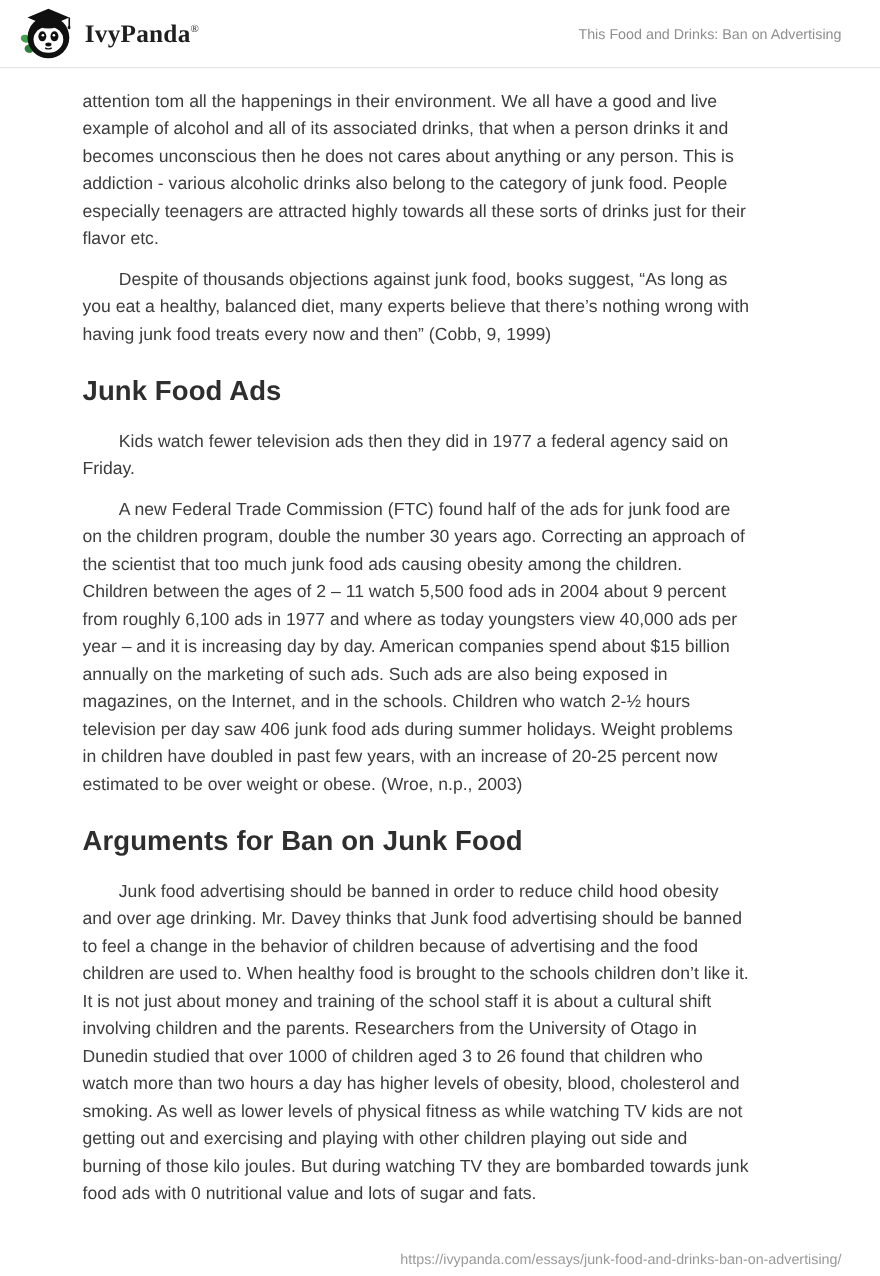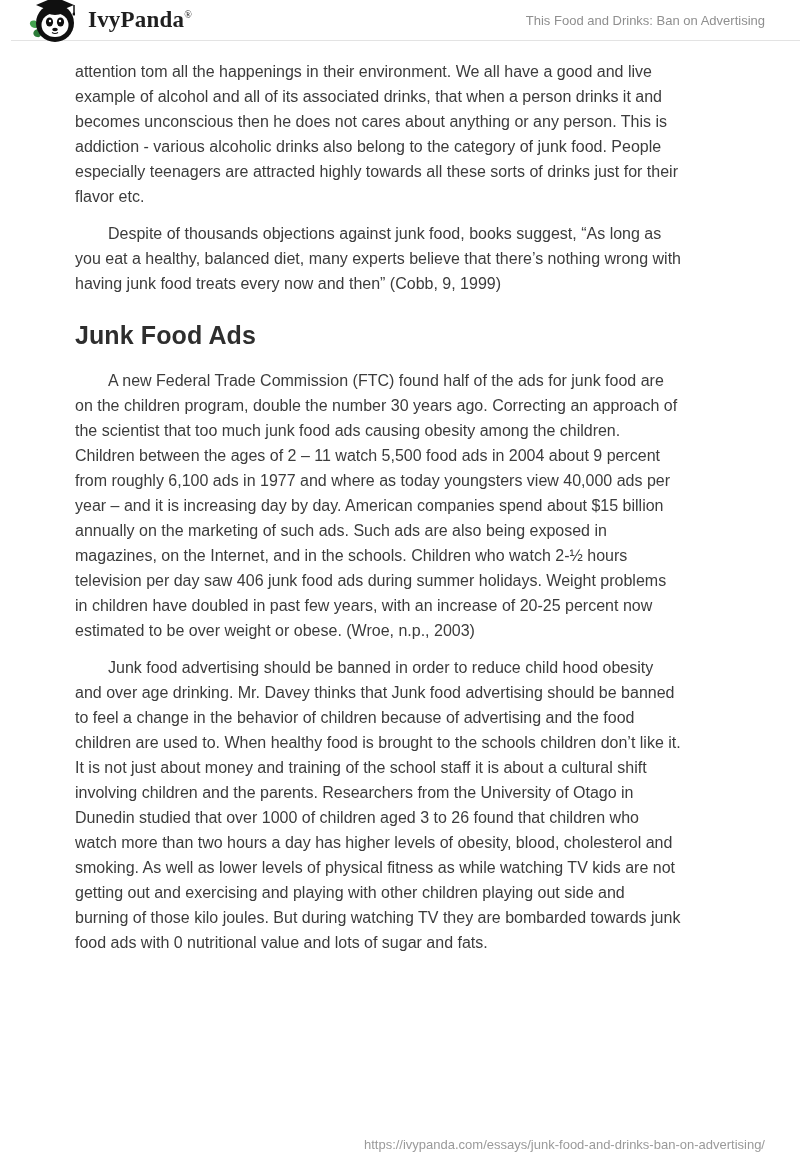--- a/index.html
+++ b/index.html
@@ -14,24 +14,23 @@
     position: relative;
     width: 800px;
     height: 1160px;
     background: #ffffff;
     overflow: hidden;
   }
   .header {
     display: flex;
     align-items: center;
     justify-content: space-between;
-    height: 41px;
+    height: 62px;
     padding: 6px 35px 6px 18px;
     border-bottom: 1px solid #e3e3e3;
-    margin-left: 11px;
   }
   .brand {
     display: flex;
     align-items: center;
     gap: 13px;
   }
   .logo { display: inline-flex; line-height: 0; }
   .brand-name {
     font-family: "Liberation Serif", "DejaVu Serif", serif;
     font-weight: bold;
@@ -98,22 +97,24 @@
       <span class="brand-name"><span>IvyPanda</span><sup>®</sup></span>
     </div>
     <div class="doc-title">This Food and Drinks: Ban on Advertising</div>
   </header>
 
   <main class="content">
     <p>attention tom all the happenings in their environment. We all have a good and live example of alcohol and all of its associated drinks, that when a person drinks it and becomes unconscious then he does not cares about anything or any person. This is addiction - various alcoholic drinks also belong to the category of junk food. People especially teenagers are attracted highly towards all these sorts of drinks just for their flavor etc.</p>
     <p class="indent">Despite of thousands objections against junk food, books suggest, “As long as you eat a healthy, balanced diet, many experts believe that there’s nothing wrong with having junk food treats every now and then” (Cobb, 9, 1999)</p>
 
     <h2 class="section">Junk Food Ads</h2>
+    <p class="indent">Kids watch fewer television ads then they did in 1977 a federal agency said on Friday.</p>
     <p class="indent">A new Federal Trade Commission (FTC) found half of the ads for junk food are on the children program, double the number 30 years ago. Correcting an approach of the scientist that too much junk food ads causing obesity among the children. Children between the ages of 2 – 11 watch 5,500 food ads in 2004 about 9 percent from roughly 6,100 ads in 1977 and where as today youngsters view 40,000 ads per year – and it is increasing day by day. American companies spend about $15 billion annually on the marketing of such ads. Such ads are also being exposed in magazines, on the Internet, and in the schools. Children who watch 2-½ hours television per day saw 406 junk food ads during summer holidays. Weight problems in children have doubled in past few years, with an increase of 20-25 percent now estimated to be over weight or obese. (Wroe, n.p., 2003)</p>
 
+    <h2 class="section">Arguments for Ban on Junk Food</h2>
     <p class="indent">Junk food advertising should be banned in order to reduce child hood obesity and over age drinking. Mr. Davey thinks that Junk food advertising should be banned to feel a change in the behavior of children because of advertising and the food children are used to. When healthy food is brought to the schools children don’t like it. It is not just about money and training of the school staff it is about a cultural shift involving children and the parents. Researchers from the University of Otago in Dunedin studied that over 1000 of children aged 3 to 26 found that children who watch more than two hours a day has higher levels of obesity, blood, cholesterol and smoking. As well as lower levels of physical fitness as while watching TV kids are not getting out and exercising and playing with other children playing out side and burning of those kilo joules. But during watching TV they are bombarded towards junk food ads with 0 nutritional value and lots of sugar and fats.</p>
   </main>
 
   <footer class="footer">
     <span>https://ivypanda.com/essays/junk-food-and-drinks-ban-on-advertising/</span>
   </footer>
 
 </div>
 
 </body></html>

